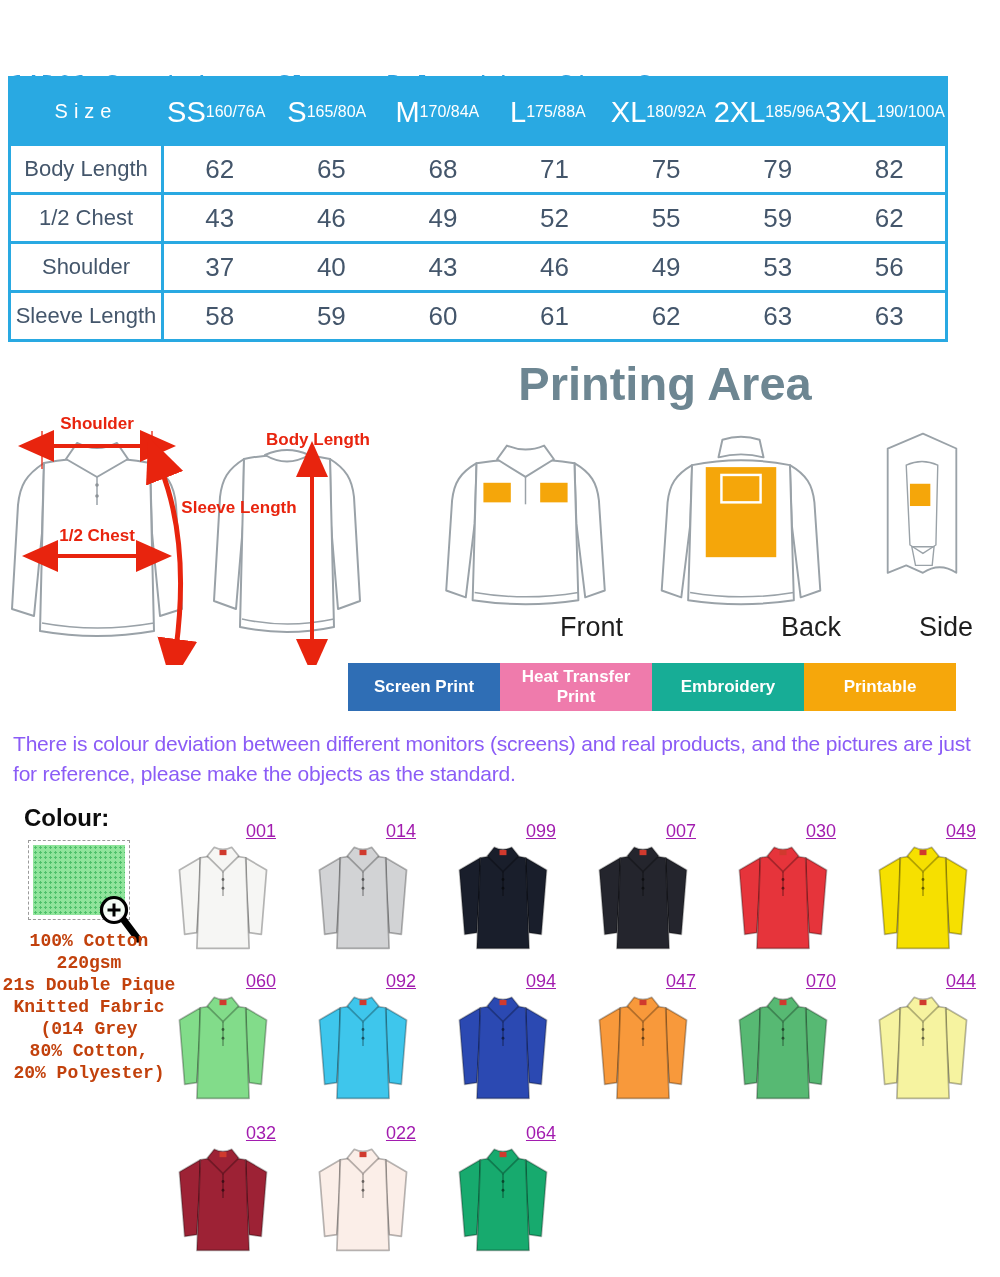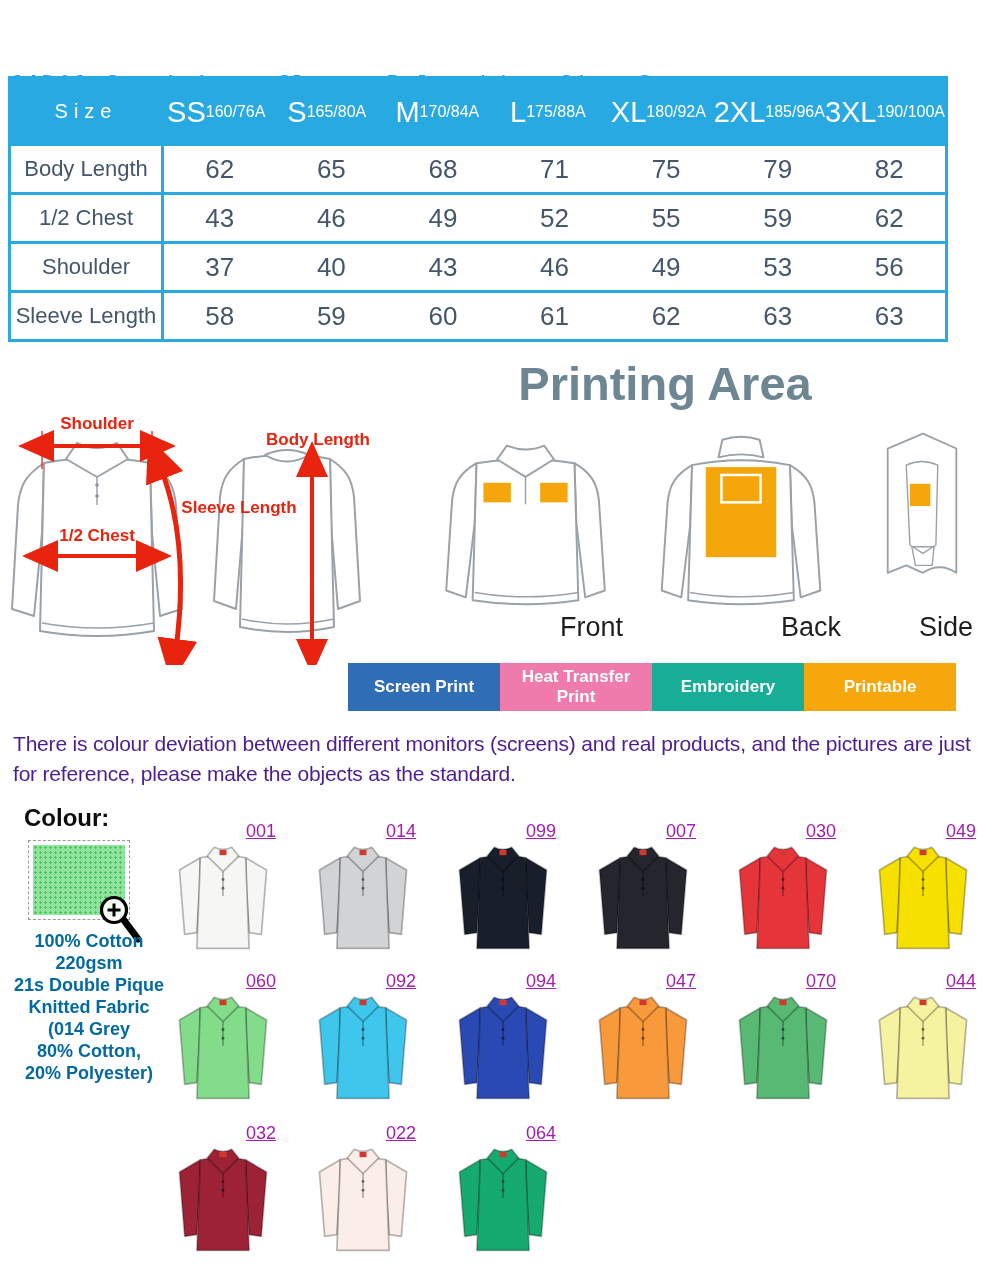--- a/index.html
+++ b/index.html
@@ -36,31 +36,31 @@
   .outline{fill:#fff;stroke:var(--outline-gray);stroke-width:2;stroke-linejoin:round;}
   .outline-thin{fill:none;stroke:var(--outline-gray);stroke-width:1.5;}
 
   
   .legend{position:absolute;left:348px;top:663px;display:flex;}
   .legend-btn{width:152px;height:48px;display:flex;align-items:center;justify-content:center;
               color:#fff;font-size:17px;font-weight:bold;text-align:center;}
 
   
   .disclaimer{position:absolute;left:13px;top:729px;width:985px;font-size:21px;line-height:30px;
-              color:#4c1d95;letter-spacing:-0.2px;}
+              color:#8b5cf6;letter-spacing:-0.2px;}
 
   
   .colour-heading{position:absolute;left:24px;top:804px;font-size:24px;font-weight:bold;color:#0d0d0d;}
   .swatch{position:absolute;left:28px;top:840px;border:1.5px dashed #9a9a9a;padding:4px;background:#fff;}
   .swatch-inner{width:92px;height:70px;
      background-image:radial-gradient(circle,var(--swatch-dot) 1.1px,rgba(0,0,0,0) 1.3px);
      background-size:5px 5px;background-color:var(--swatch-green);}
   .magnifier{position:absolute;left:96px;top:893px;}
   .fabric-text{position:absolute;left:0;top:930px;width:178px;text-align:center;font-size:18px;
-               font-weight:bold;line-height:22px;color:#0369a1;}
+               font-weight:bold;line-height:22px;color:#c2410c;font-family:Liberation Mono, monospace;}
 
   
   .shirt-row{position:absolute;left:160px;display:flex;}
   .shirt-cell{position:relative;width:140px;height:148px;}
   .shirt-code{position:absolute;top:3px;right:24px;font-size:18px;color:#a21caf;text-decoration:underline;}
   .shirt-cell svg{position:absolute;left:2px;top:10px;}
 </style>
 </head>
 <body>
 

